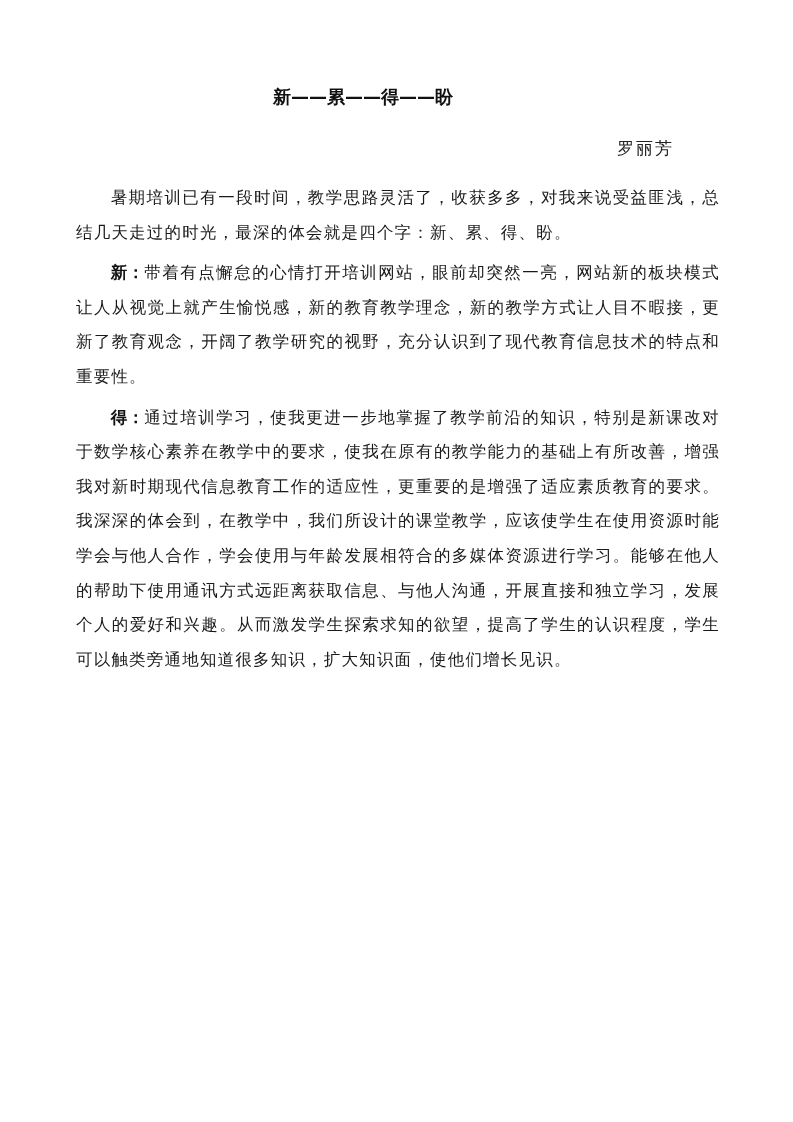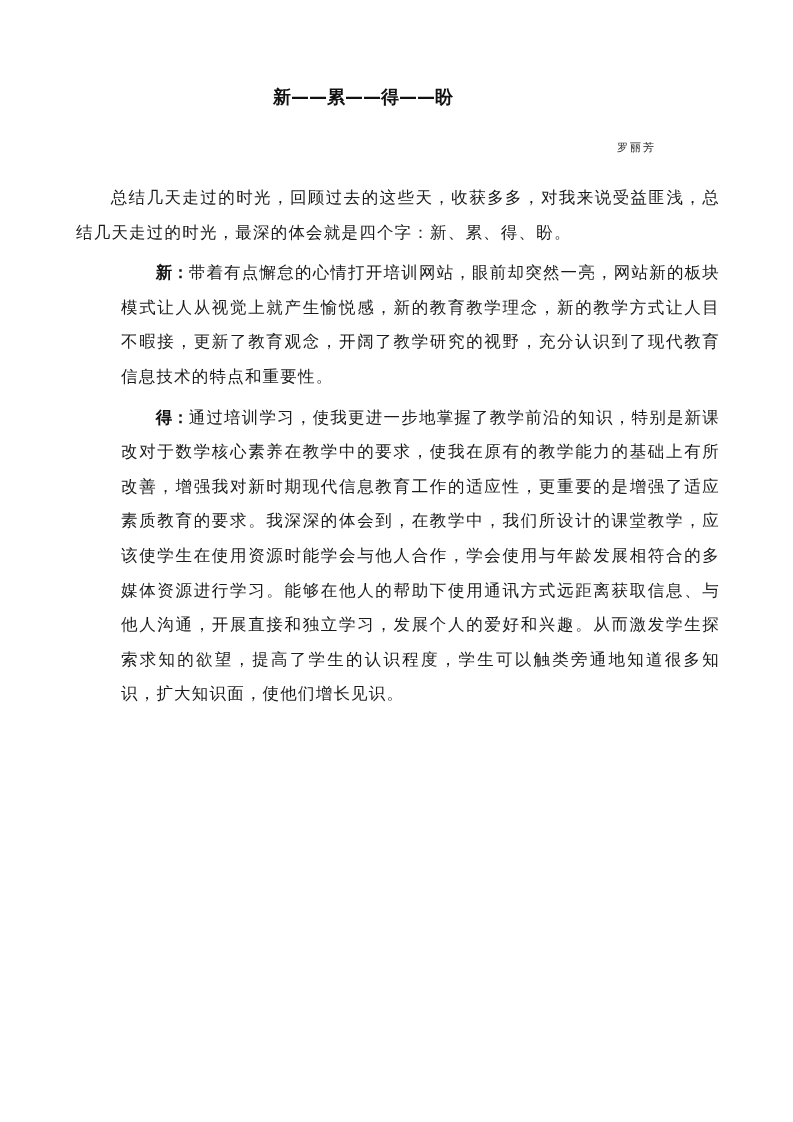--- a/index.html
+++ b/index.html
@@ -31,21 +31,21 @@
     font-weight: bold;
     font-size: 18px;
     line-height: 26px;
     letter-spacing: 0px;
     color: #111;
   }
   .author {
     position: absolute;
     top: 136px;
     left: 617px;
-    font-size: 11px;
+    font-size: 17px;
     line-height: 24px;
     letter-spacing: 2px;
     color: #222;
   }
   .body {
     position: absolute;
     top: 181px;
     left: 76px;
     width: 644px;
   }
@@ -53,39 +53,38 @@
     margin: 0;
     font-size: 16.5px;
     line-height: 34.6px;
     text-align: justify;
     text-indent: 2.1em;
     letter-spacing: 1.2px;
     color: #1a1a1a;
   }
   .para + .para {
     margin-top: 6px;
-    margin-left: 45px;
   }
   .lead {
     font-family: "DejaVu Sans", "Liberation Sans", sans-serif;
     font-weight: bold;
     letter-spacing: 0;
     color: #111;
   }
 </style>
 </head>
 <body>
 
 <div class="page">
   <div class="title">新——累——得——盼</div>
   <div class="author">罗丽芳</div>
 
   <div class="body">
     <p class="para">
-      <span>总结几天走过的时光，回顾过去的这些天，收获多多，对我来说受益匪浅，总结几天走过的时光，最深的体会就是四个字：新、累、得、盼。</span>
+      <span>暑期培训已有一段时间，教学思路灵活了，收获多多，对我来说受益匪浅，总结几天走过的时光，最深的体会就是四个字：新、累、得、盼。</span>
     </p>
     <p class="para">
       <span class="lead">新：</span><span>带着有点懈怠的心情打开培训网站，眼前却突然一亮，网站新的板块模式让人从视觉上就产生愉悦感，新的教育教学理念，新的教学方式让人目不暇接，更新了教育观念，开阔了教学研究的视野，充分认识到了现代教育信息技术的特点和重要性。</span>
     </p>
     <p class="para">
       <span class="lead">得：</span><span>通过培训学习，使我更进一步地掌握了教学前沿的知识，特别是新课改对于数学核心素养在教学中的要求，使我在原有的教学能力的基础上有所改善，增强我对新时期现代信息教育工作的适应性，更重要的是增强了适应素质教育的要求。我深深的体会到，在教学中，我们所设计的课堂教学，应该使学生在使用资源时能学会与他人合作，学会使用与年龄发展相符合的多媒体资源进行学习。能够在他人的帮助下使用通讯方式远距离获取信息、与他人沟通，开展直接和独立学习，发展个人的爱好和兴趣。从而激发学生探索求知的欲望，提高了学生的认识程度，学生可以触类旁通地知道很多知识，扩大知识面，使他们增长见识。</span>
     </p>
   </div>
 </div>
 

